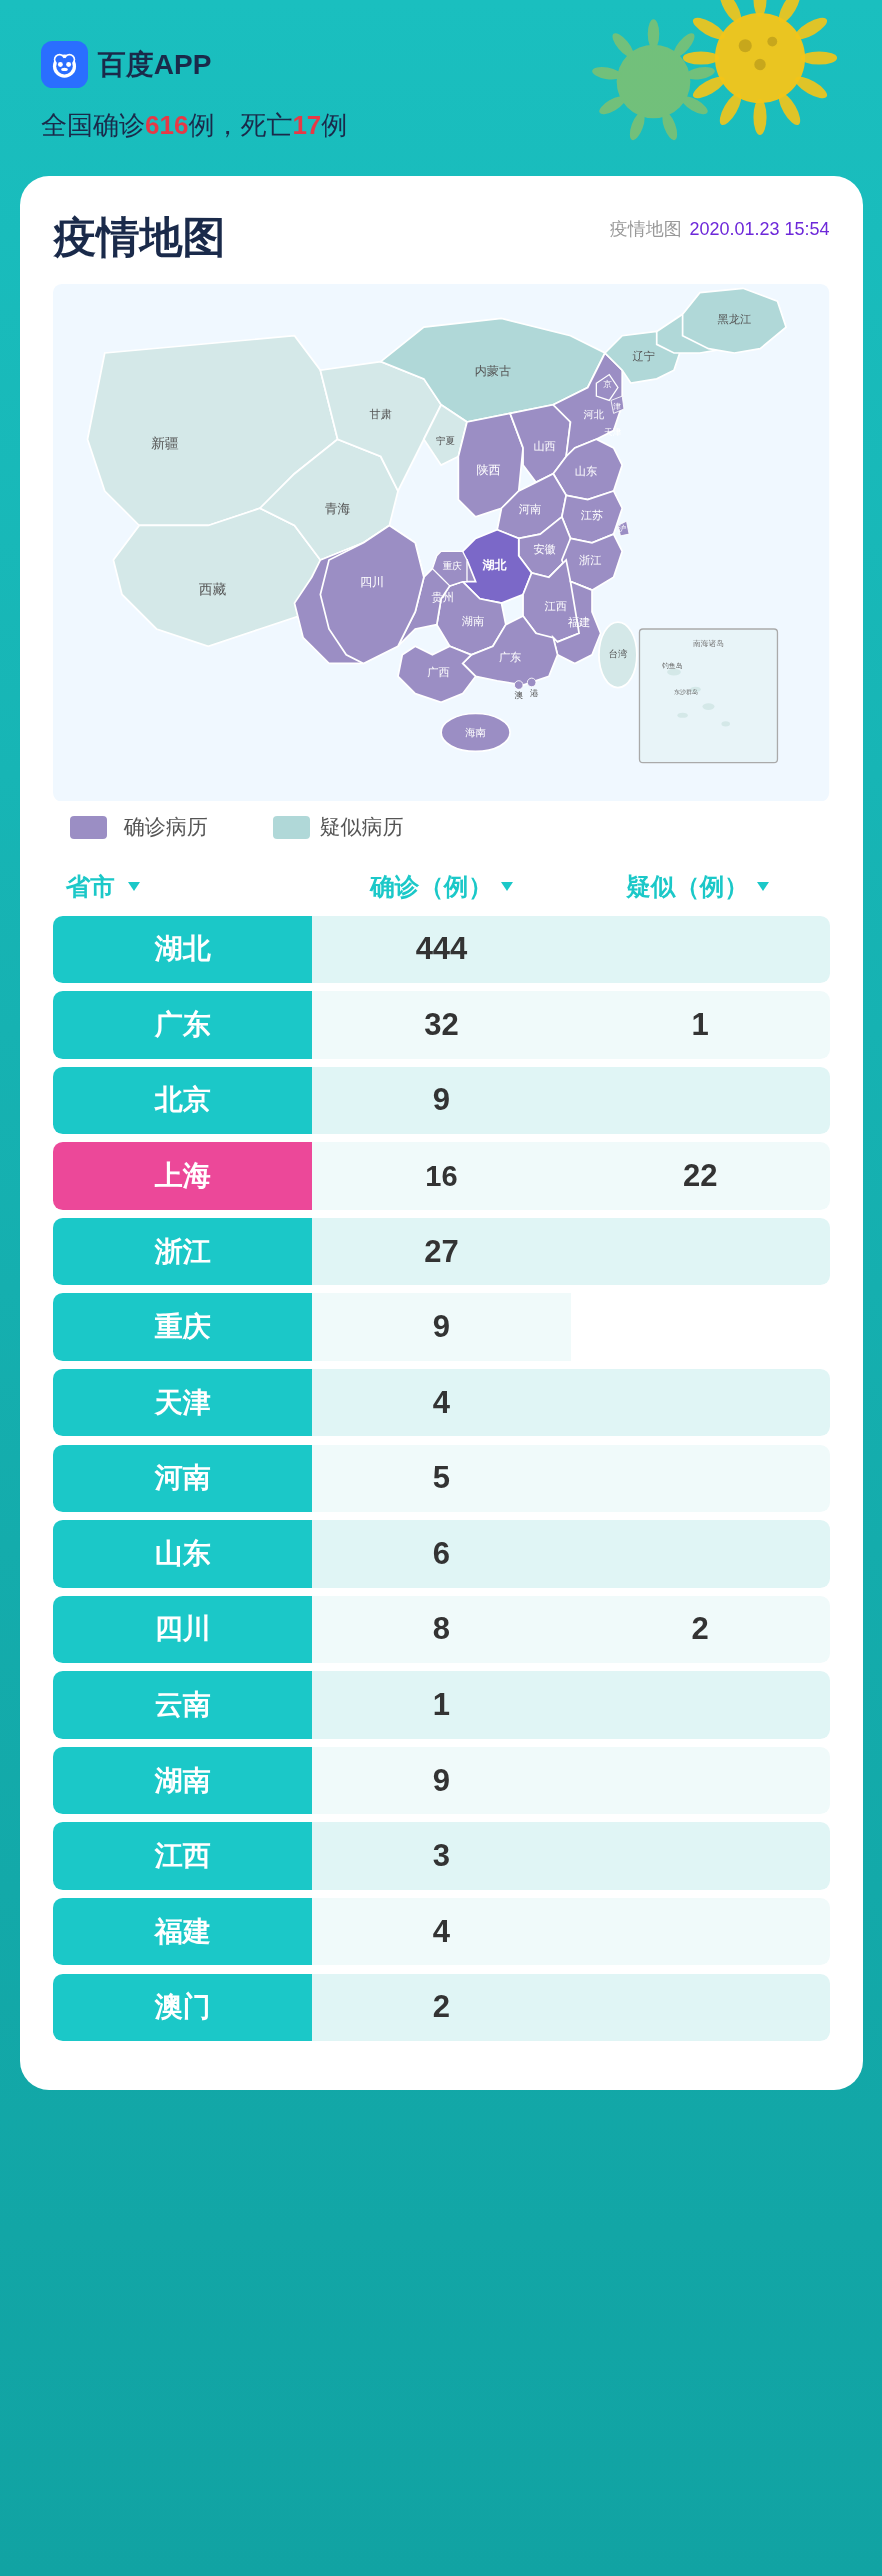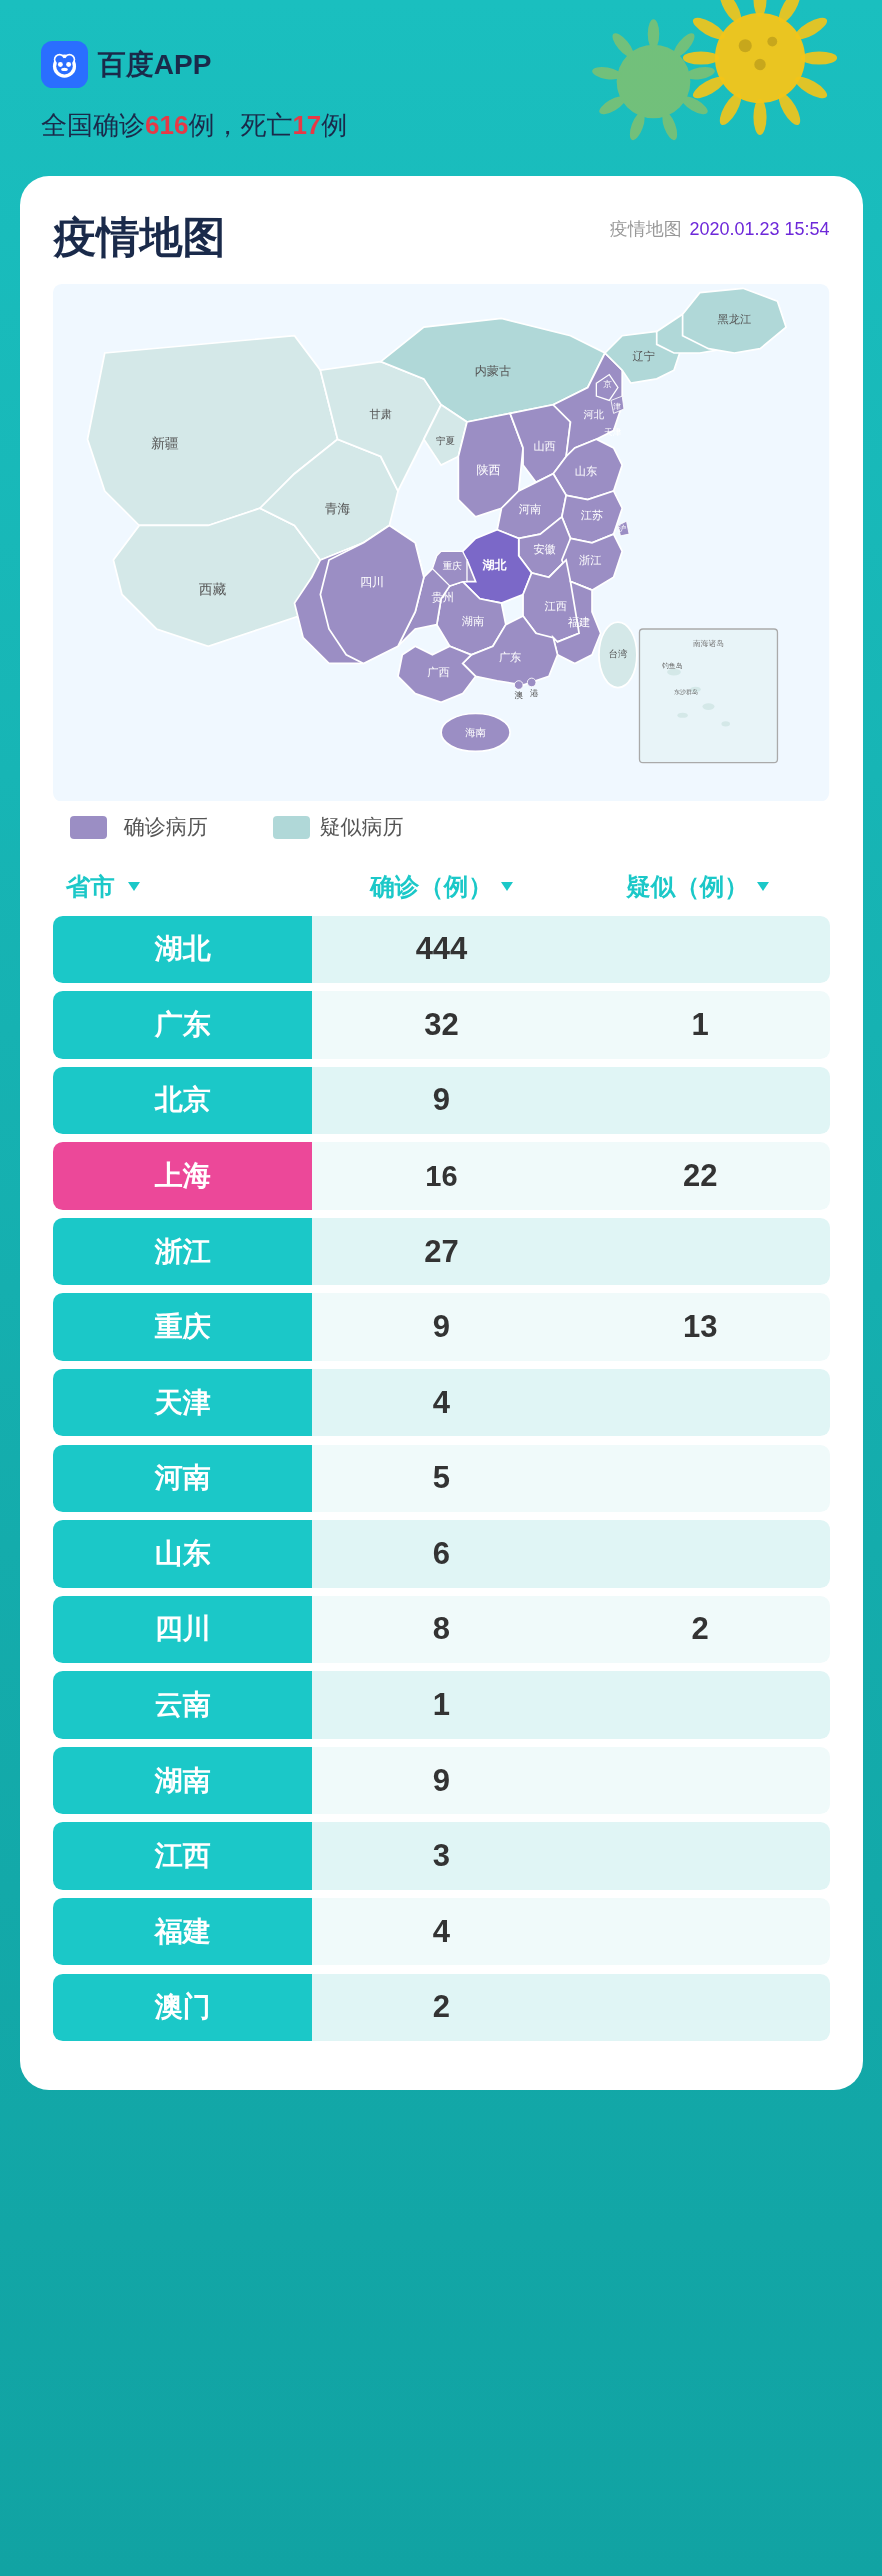--- a/index.html
+++ b/index.html
@@ -286,21 +286,20 @@
             <div style="background: rgb(240, 250, 250); display: flex; align-items: center; justify-content: center; font-size: 31px; font-weight: 700; color: rgb(51, 51, 51); padding: 14.7px 8.2px;">22</div>
           </div>
           <div style="display: grid; grid-template-columns: 1fr 1fr 1fr; border-radius: 9.8px; overflow: hidden; min-height: 65px;">
             <div style="background: rgb(27, 200, 200); color: white; display: flex; align-items: center; justify-content: center; font-size: 28px; font-weight: 700; padding: 14.7px 8.2px;">浙江</div>
             <div style="background: rgb(224, 245, 245); display: flex; align-items: center; justify-content: center; font-size: 31px; font-weight: 700; color: rgb(51, 51, 51); padding: 14.7px 8.2px;">27</div>
             <div style="background: rgb(224, 245, 245); display: flex; align-items: center; justify-content: center; font-size: 31px; font-weight: 700; color: rgb(51, 51, 51); padding: 14.7px 8.2px;"></div>
           </div>
           <div style="display: grid; grid-template-columns: 1fr 1fr 1fr; border-radius: 9.8px; overflow: hidden; min-height: 65px;">
             <div style="background: rgb(27, 200, 200); color: white; display: flex; align-items: center; justify-content: center; font-size: 28px; font-weight: 700; padding: 14.7px 8.2px;">重庆</div>
             <div style="background: rgb(240, 250, 250); display: flex; align-items: center; justify-content: center; font-size: 31px; font-weight: 700; color: rgb(51, 51, 51); padding: 14.7px 8.2px;">9</div>
-            <div style="background: rgb(240, 250, 250); display: flex; align-items: center; justify-content: center; font-size: 31px; font-weight: 700; color: rgb(51, 51, 51); padding: 14.7px 8.2px;">13</div>
           </div>
           <div style="display: grid; grid-template-columns: 1fr 1fr 1fr; border-radius: 9.8px; overflow: hidden; min-height: 65px;">
             <div style="background: rgb(27, 200, 200); color: white; display: flex; align-items: center; justify-content: center; font-size: 28px; font-weight: 700; padding: 14.7px 8.2px;">天津</div>
             <div style="background: rgb(224, 245, 245); display: flex; align-items: center; justify-content: center; font-size: 31px; font-weight: 700; color: rgb(51, 51, 51); padding: 14.7px 8.2px;">4</div>
             <div style="background: rgb(224, 245, 245); display: flex; align-items: center; justify-content: center; font-size: 31px; font-weight: 700; color: rgb(51, 51, 51); padding: 14.7px 8.2px;"></div>
           </div>
           <div style="display: grid; grid-template-columns: 1fr 1fr 1fr; border-radius: 9.8px; overflow: hidden; min-height: 65px;">
             <div style="background: rgb(27, 200, 200); color: white; display: flex; align-items: center; justify-content: center; font-size: 28px; font-weight: 700; padding: 14.7px 8.2px;">河南</div>
             <div style="background: rgb(240, 250, 250); display: flex; align-items: center; justify-content: center; font-size: 31px; font-weight: 700; color: rgb(51, 51, 51); padding: 14.7px 8.2px;">5</div>
             <div style="background: rgb(240, 250, 250); display: flex; align-items: center; justify-content: center; font-size: 31px; font-weight: 700; color: rgb(51, 51, 51); padding: 14.7px 8.2px;"></div>

